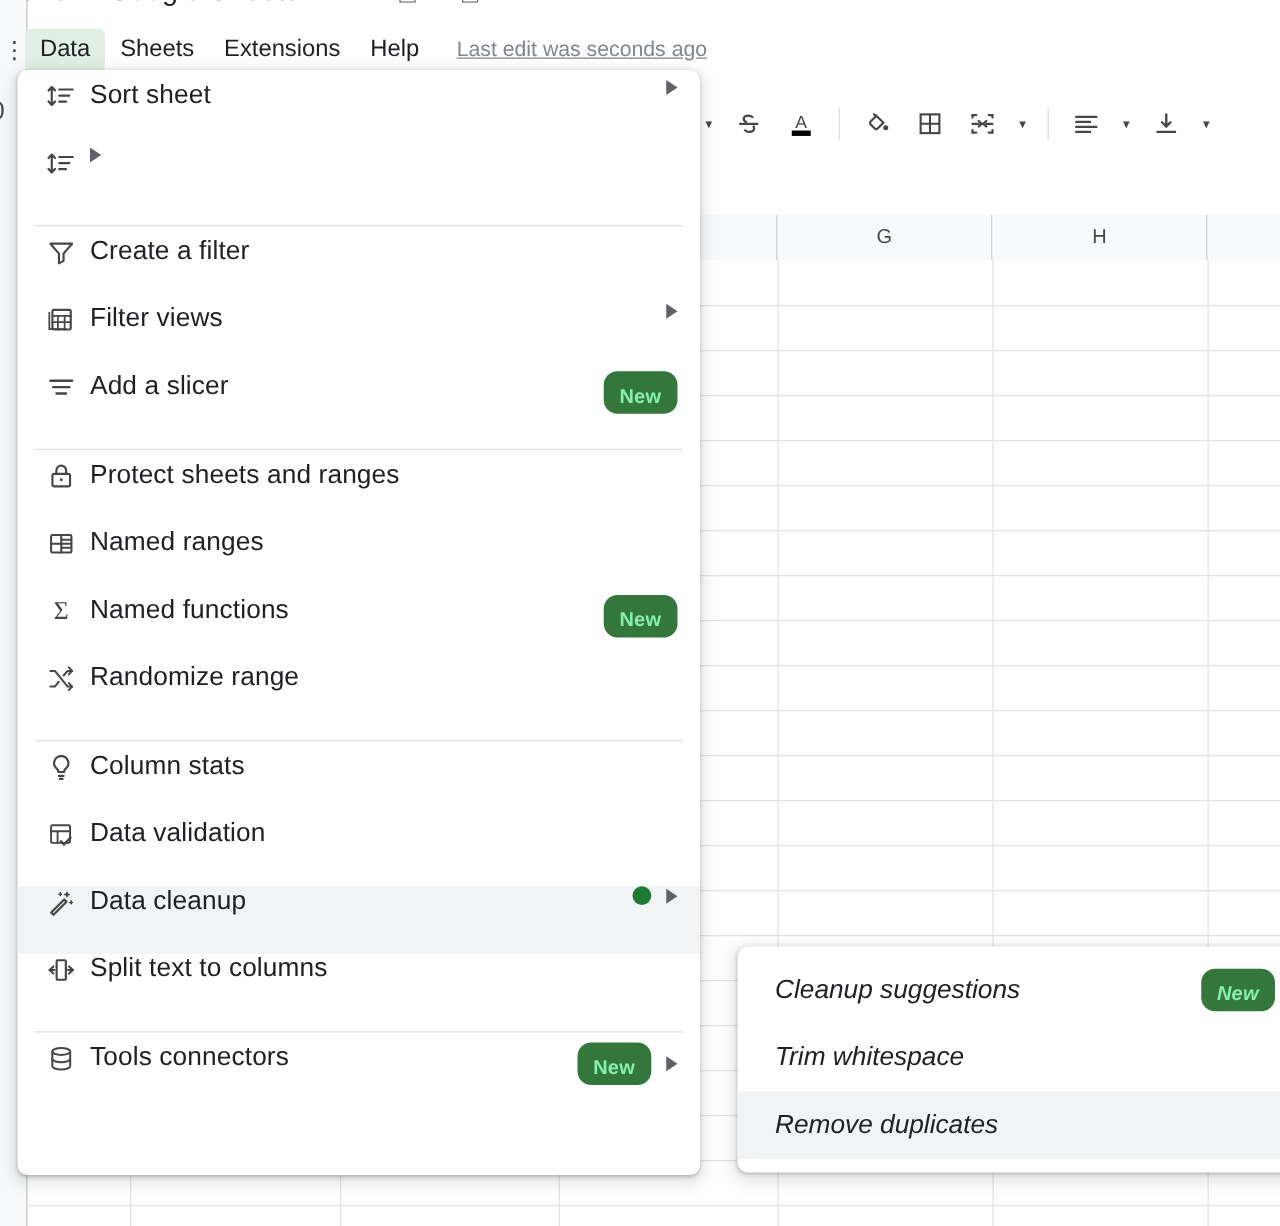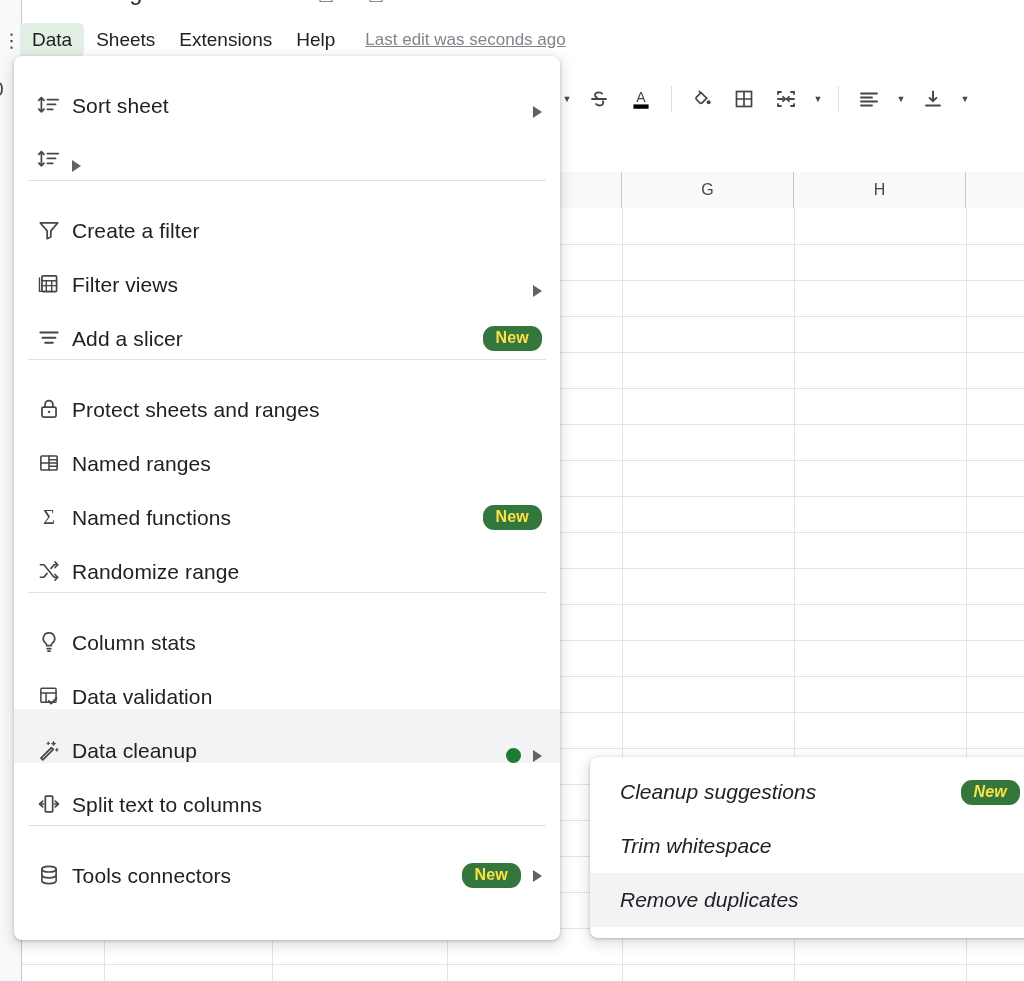--- a/index.html
+++ b/index.html
@@ -76,35 +76,35 @@
   }
 
   
   .menu-panel {
     position:absolute; left:14px; top:56px; width:546px; height:884px;
     background:#ffffff; border-radius:8px;
     box-shadow:0 1px 3px rgba(60,64,67,.30), 0 4px 12px 3px rgba(60,64,67,.15);
     padding:8px 0; z-index:40;
   }
   .menu-item {
-    position:relative; display:flex; align-items:flex-end;
+    position:relative; display:flex; align-items:flex-start;
     height:54px; padding:0 18px 0 22px; cursor:default;
   }
   .menu-item.hl { background:#f1f3f4; }
   .mi-icon {
     width:36px; min-width:36px; display:flex; align-items:center; justify-content:flex-start;
     color:#444746;
   }
   .mi-label {
     flex:1; font-size:21px; color:#202124; white-space:nowrap; letter-spacing:0.1px;
   }
   .mi-right { display:flex; align-items:center; gap:12px; }
   .badge-new {
-    background:#34773d; color:#fde047; font-size:16px; font-weight:bold;
-    border-radius:11px; padding:3px 13px 4px; line-height:18px; letter-spacing:0.2px;
+    background:#34773d; color:#86efac; font-size:16px; font-weight:bold;
+    border-radius:11px; padding:12px 13px 4px; line-height:18px; letter-spacing:0.2px;
   }
   .mi-arrow {
     width:0; height:0; border-left:9px solid #5f6368;
     border-top:6px solid transparent; border-bottom:6px solid transparent;
   }
   .mi-dot { width:15px; height:15px; border-radius:50%; background:#1e7b34; }
   .menu-sep { height:1px; background:#e0e0e0; margin:8px 14px; }
 
   
   .submenu {

